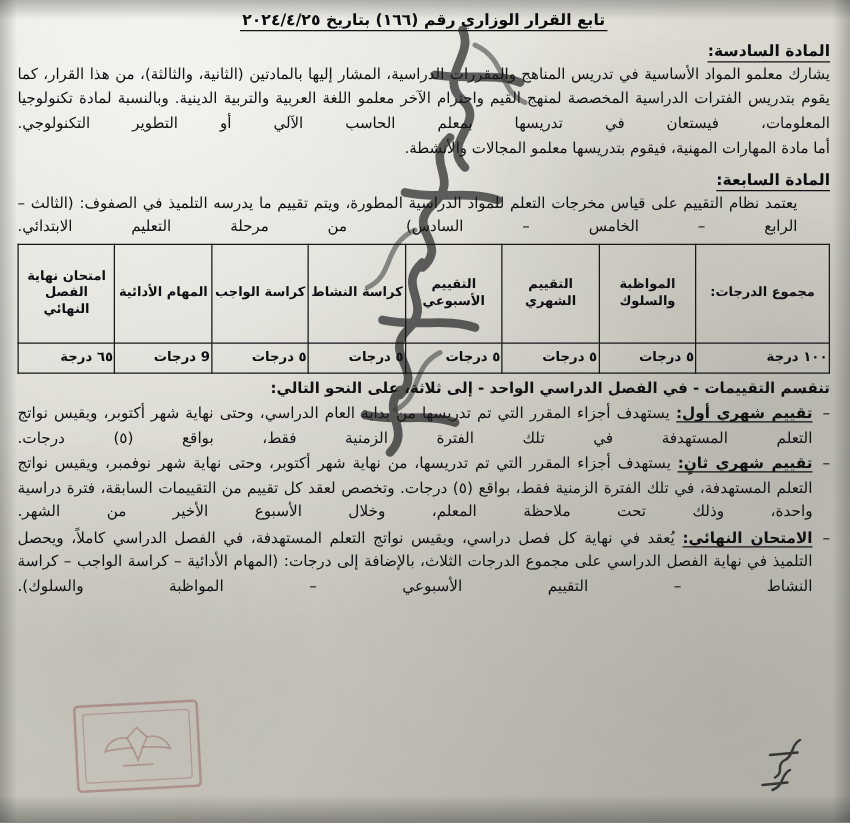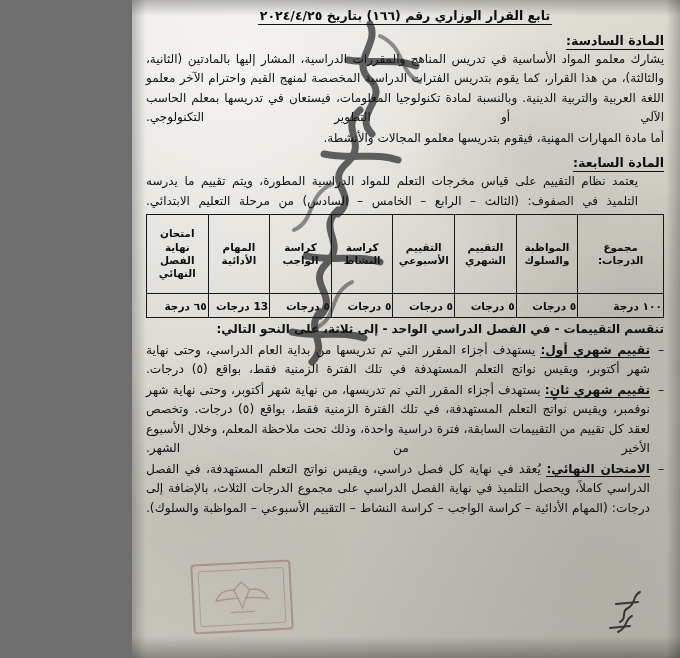--- a/index.html
+++ b/index.html
@@ -6,21 +6,21 @@
   html, body {
     margin: 0;
     padding: 0;
     background: #6e6e6e;
   }
   body {
     font-family: "DejaVu Sans", "Liberation Sans", sans-serif;
   }
   #page {
     position: relative;
-    width: 548px;
+    width: 680px;
     height: 658px;
     overflow: hidden;
     background: #d8d6cf;
     background-image:
       radial-gradient(ellipse at 20% 10%, rgba(255,255,255,0.55), rgba(255,255,255,0) 55%),
       radial-gradient(ellipse at 85% 85%, rgba(0,0,0,0.10), rgba(0,0,0,0) 60%),
       linear-gradient(160deg, #e3e1da 0%, #cfcdc4 45%, #bdbbb2 100%);
     color: #17181a;
     filter: contrast(1.04);
     text-decoration: underline;
@@ -228,21 +228,21 @@
           </tr>
         </thead>
         <tbody>
           <tr>
             <td>١٠٠ درجة</td>
             <td>٥ درجات</td>
             <td>٥ درجات</td>
             <td>٥ درجات</td>
             <td>٥ درجات</td>
             <td>٥ درجات</td>
-            <td>13 درجات</td>
+            <td>9 درجات</td>
             <td>٦٥ درجة</td>
           </tr>
         </tbody>
       </table>
     </div>
 
     <div class="para rt b">تنقسم التقييمات - في الفصل الدراسي الواحد - إلى ثلاثة، على النحو التالي:</div>
 
     <div class="bullet">
       <span class="dash">–</span>

